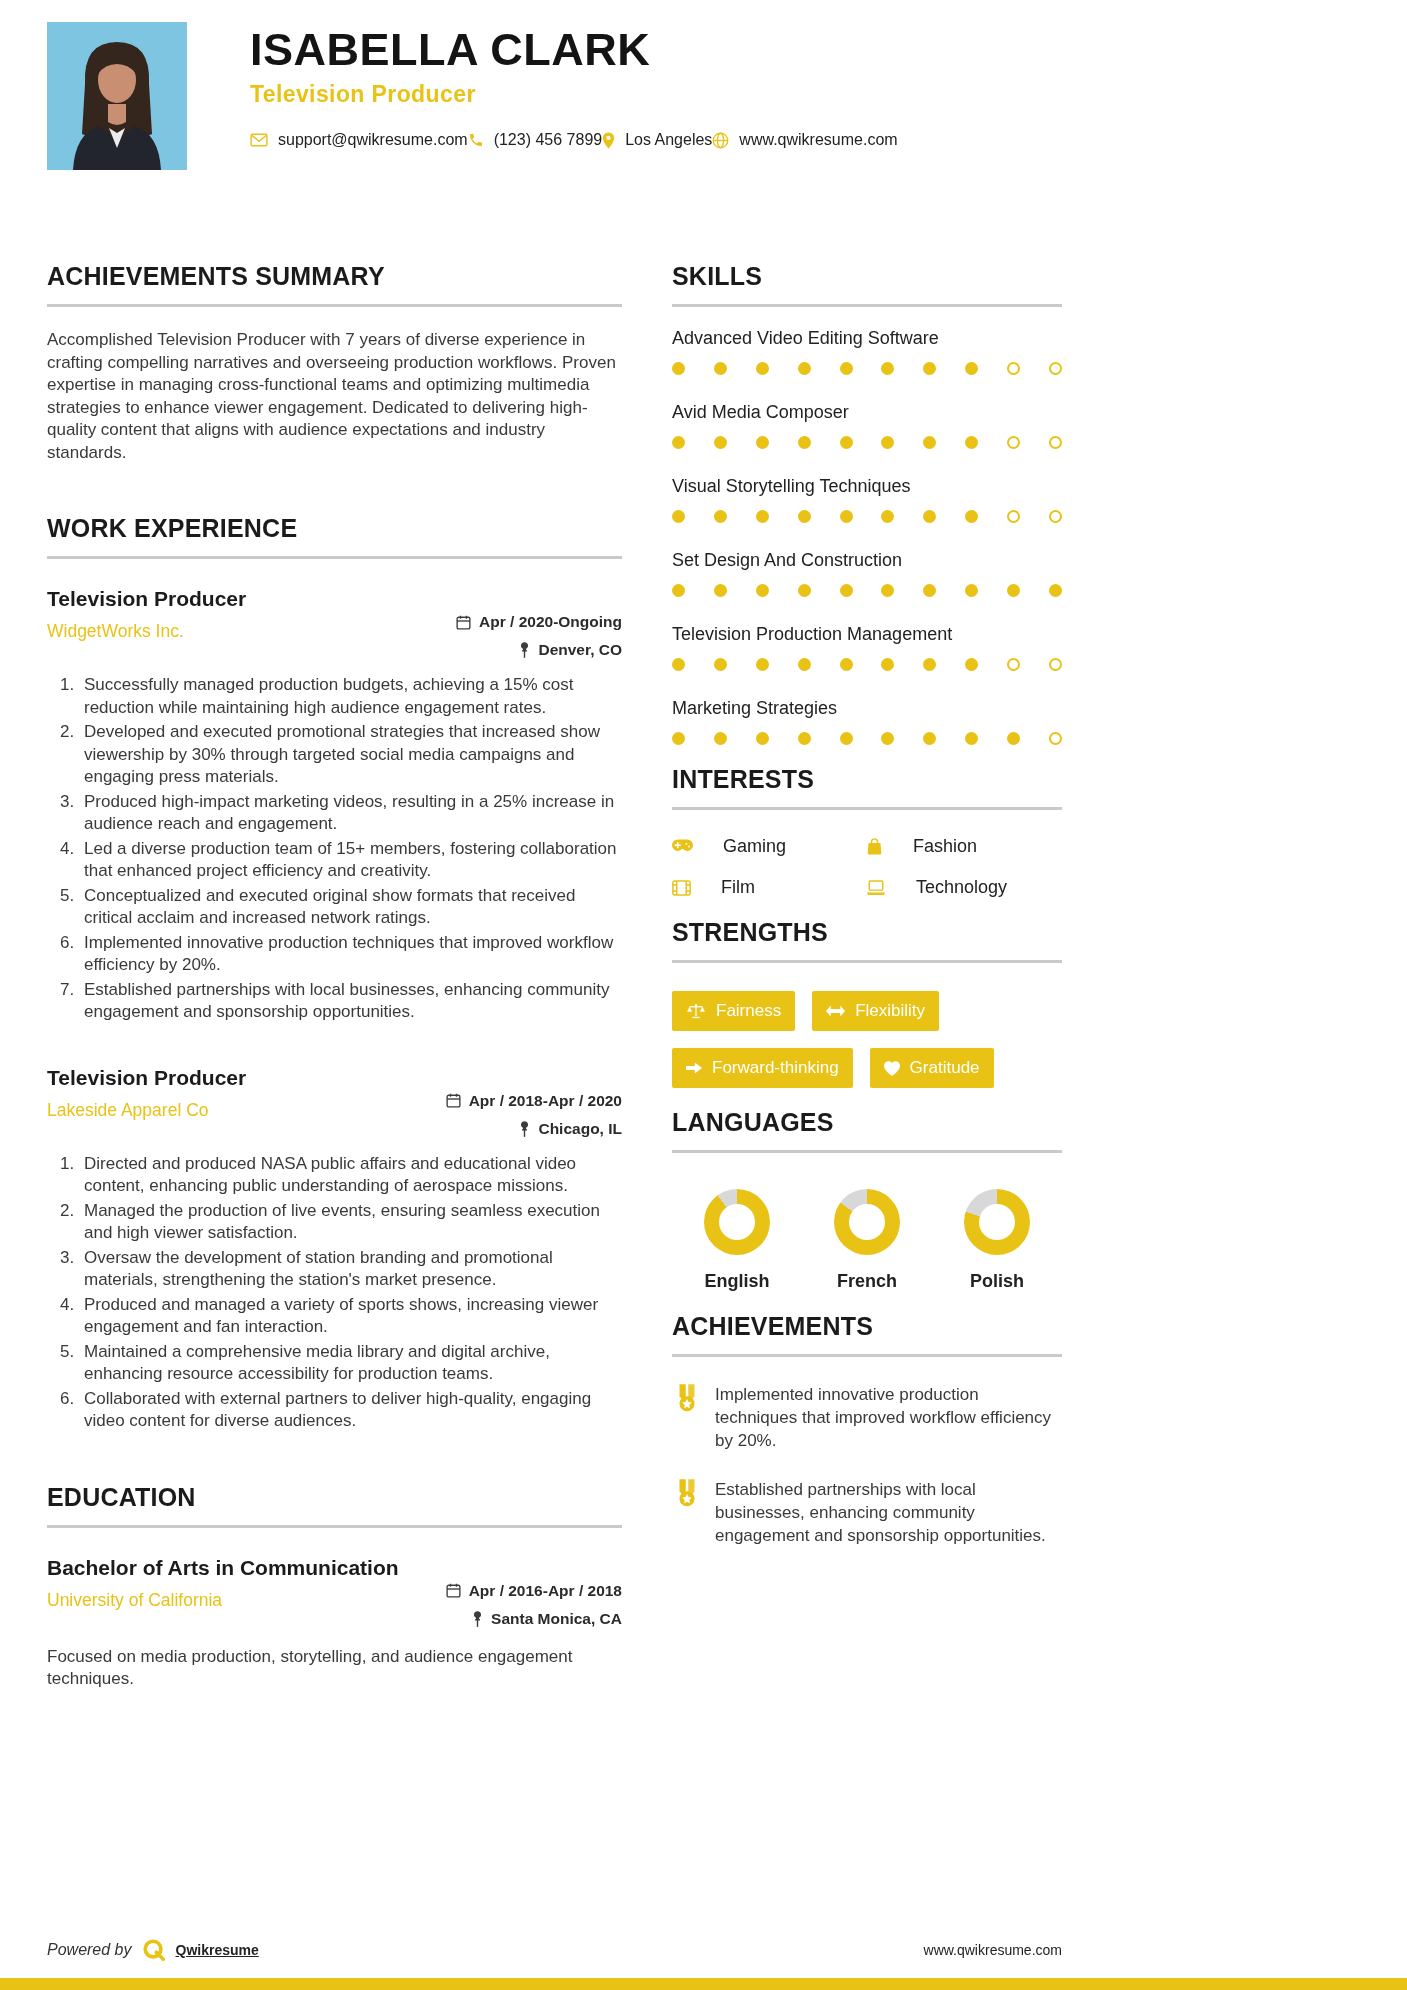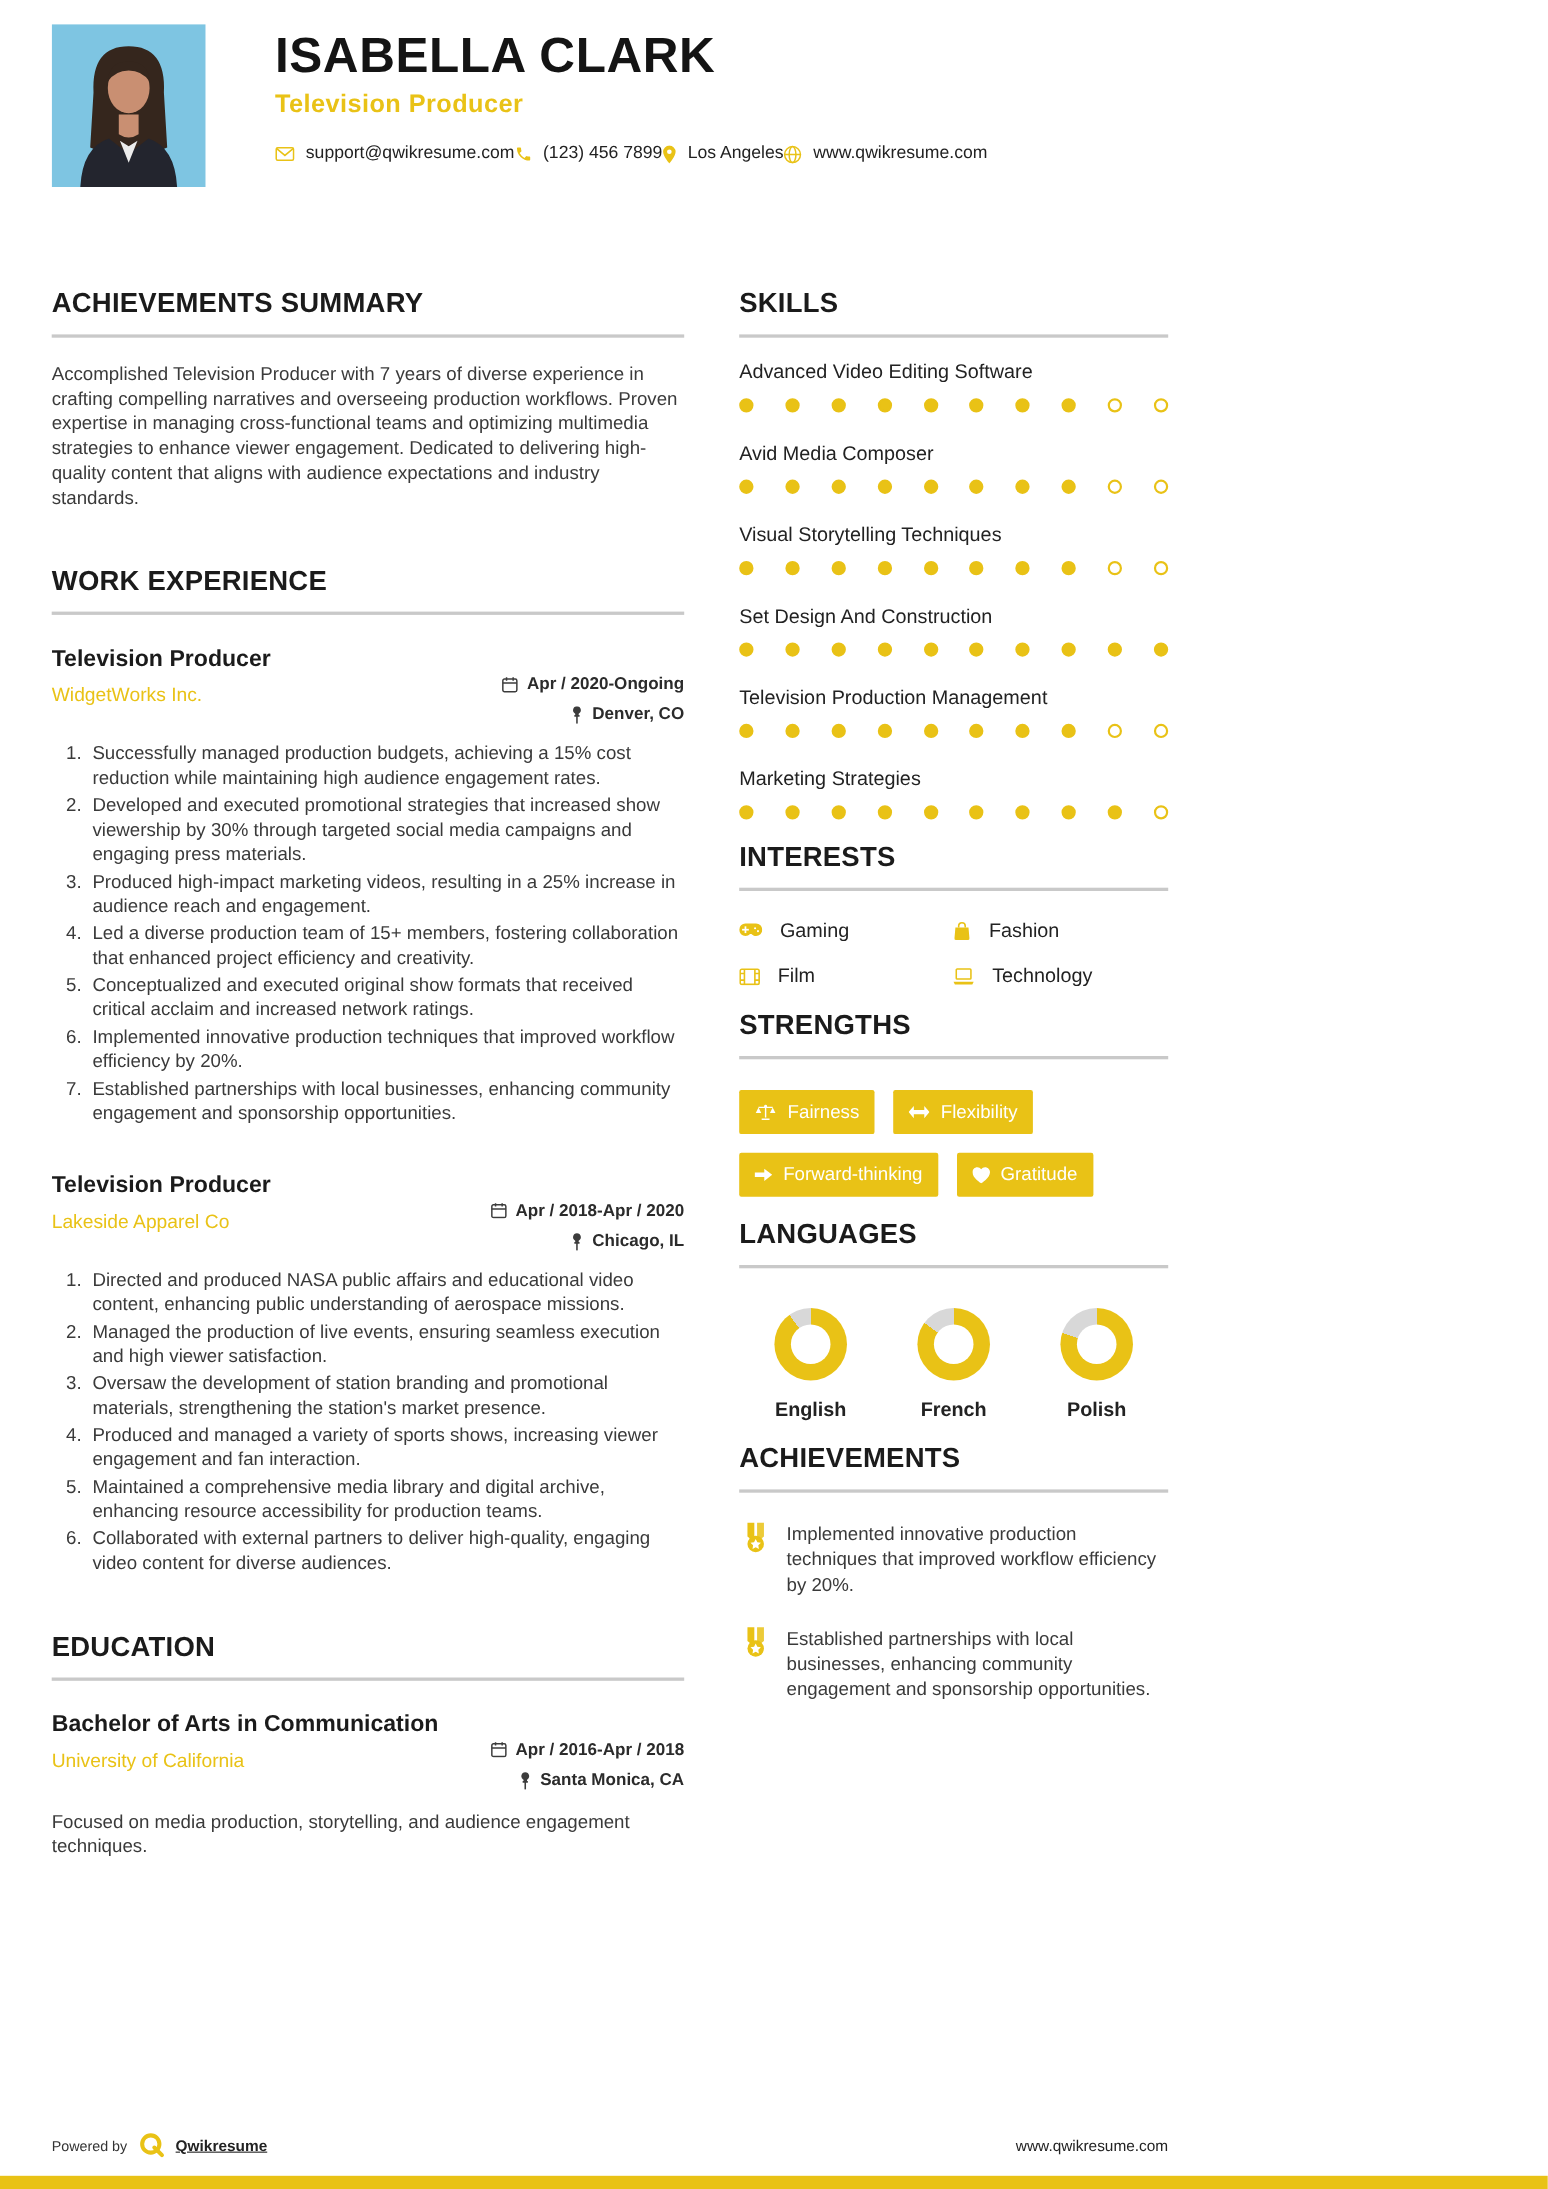--- a/index.html
+++ b/index.html
@@ -55,41 +55,41 @@
   
   .skill { margin-top:21px; margin-bottom:27px; }
   .skill:last-child { margin-bottom:0; }
   .skill-name { font-size:18px; color:#222; }
   .dots { display:flex; justify-content:space-between; margin-top:13px; }
   .dot { width:13px; height:13px; border-radius:50%; border:2px solid var(--accent,#E9C216); }
   .dot.filled { background:var(--accent,#E9C216); }
 
   
   .interests-grid { margin-top:26px; display:grid; grid-template-columns:194px 1fr; row-gap:20px; }
-  .interest { display:flex; align-items:center; gap:16px; font-size:18px; color:#222; }
+  .interest { display:flex; align-items:center; gap:30px; font-size:18px; color:#222; }
 
   
   .badges { margin-top:28px; display:flex; flex-wrap:wrap; gap:17px; width:390px; }
   .badge { background:var(--accent,#E9C216); color:#fff; font-size:17px; display:flex; align-items:center; gap:10px; padding:10px 14px; border-radius:2px; }
 
   
   .langs { margin-top:36px; display:flex;font-weight:bold; }
   .lang { width:130px; display:flex; flex-direction:column; align-items:center; }
   .donut { width:66px; height:66px; border-radius:50%; position:relative; background:#d8d8d8; }
   .donut::after { content:""; position:absolute; inset:15px; background:#fff; border-radius:50%; }
   .lang-name { margin-top:16px; font-size:18px; color:#222; }
 
   
   .ach { margin-top:26px; display:flex; gap:13px; align-items:flex-start; }
   .ach p { font-size:17px; line-height:23px; color:#3a3a3a; }
 
   
   .footer { position:absolute; left:47px; width:1015px; bottom:28px; display:flex; justify-content:space-between; align-items:center; }
   .powered { display:flex; align-items:center; gap:10px; }
-  .powered-label { font-size:13px; color:#333; }
+  .powered-label { font-size:16px; color:#333;font-style:italic; }
   .brand { font-size:14px; font-weight:700; color:#222; text-decoration:underline; cursor:pointer; }
   .footer-url { font-size:14px; color:#222; }
   .bottom-bar { position:absolute; left:0; right:0; bottom:0; height:12px; background:var(--accent,#E9C216); }
 </style>
 </head>
 <body>
 
 <div class="content">
 
   <header class="header">

